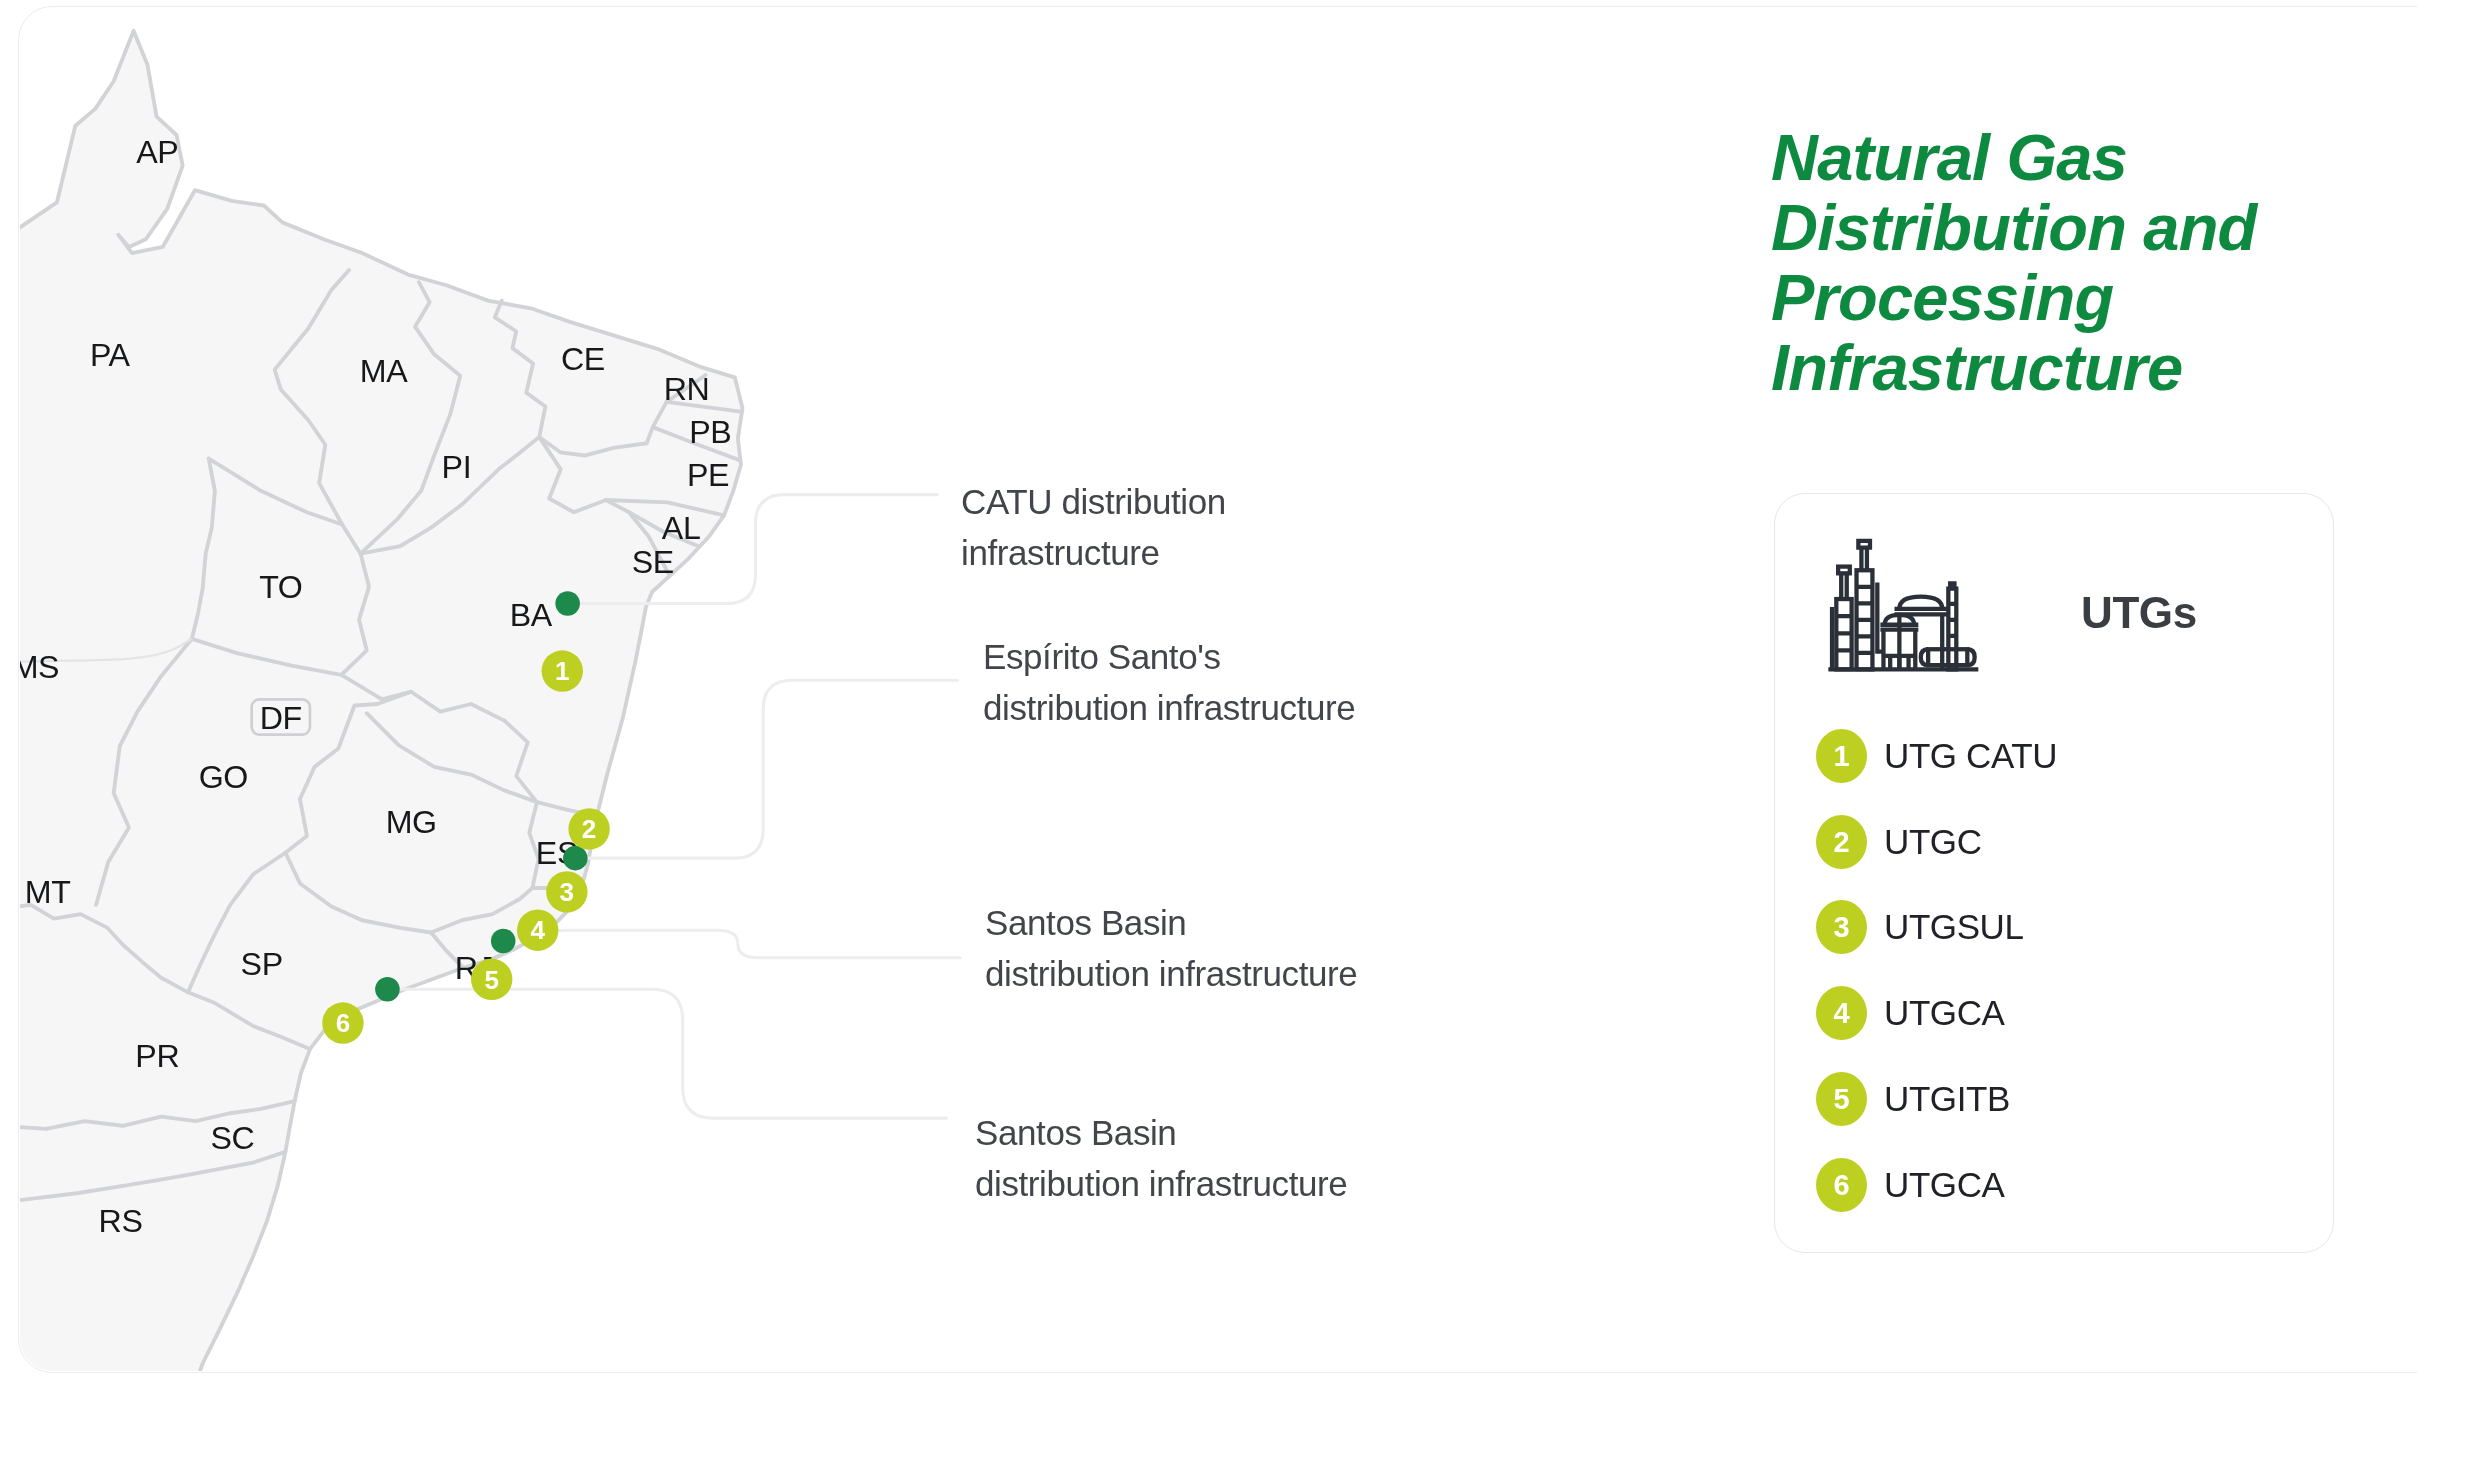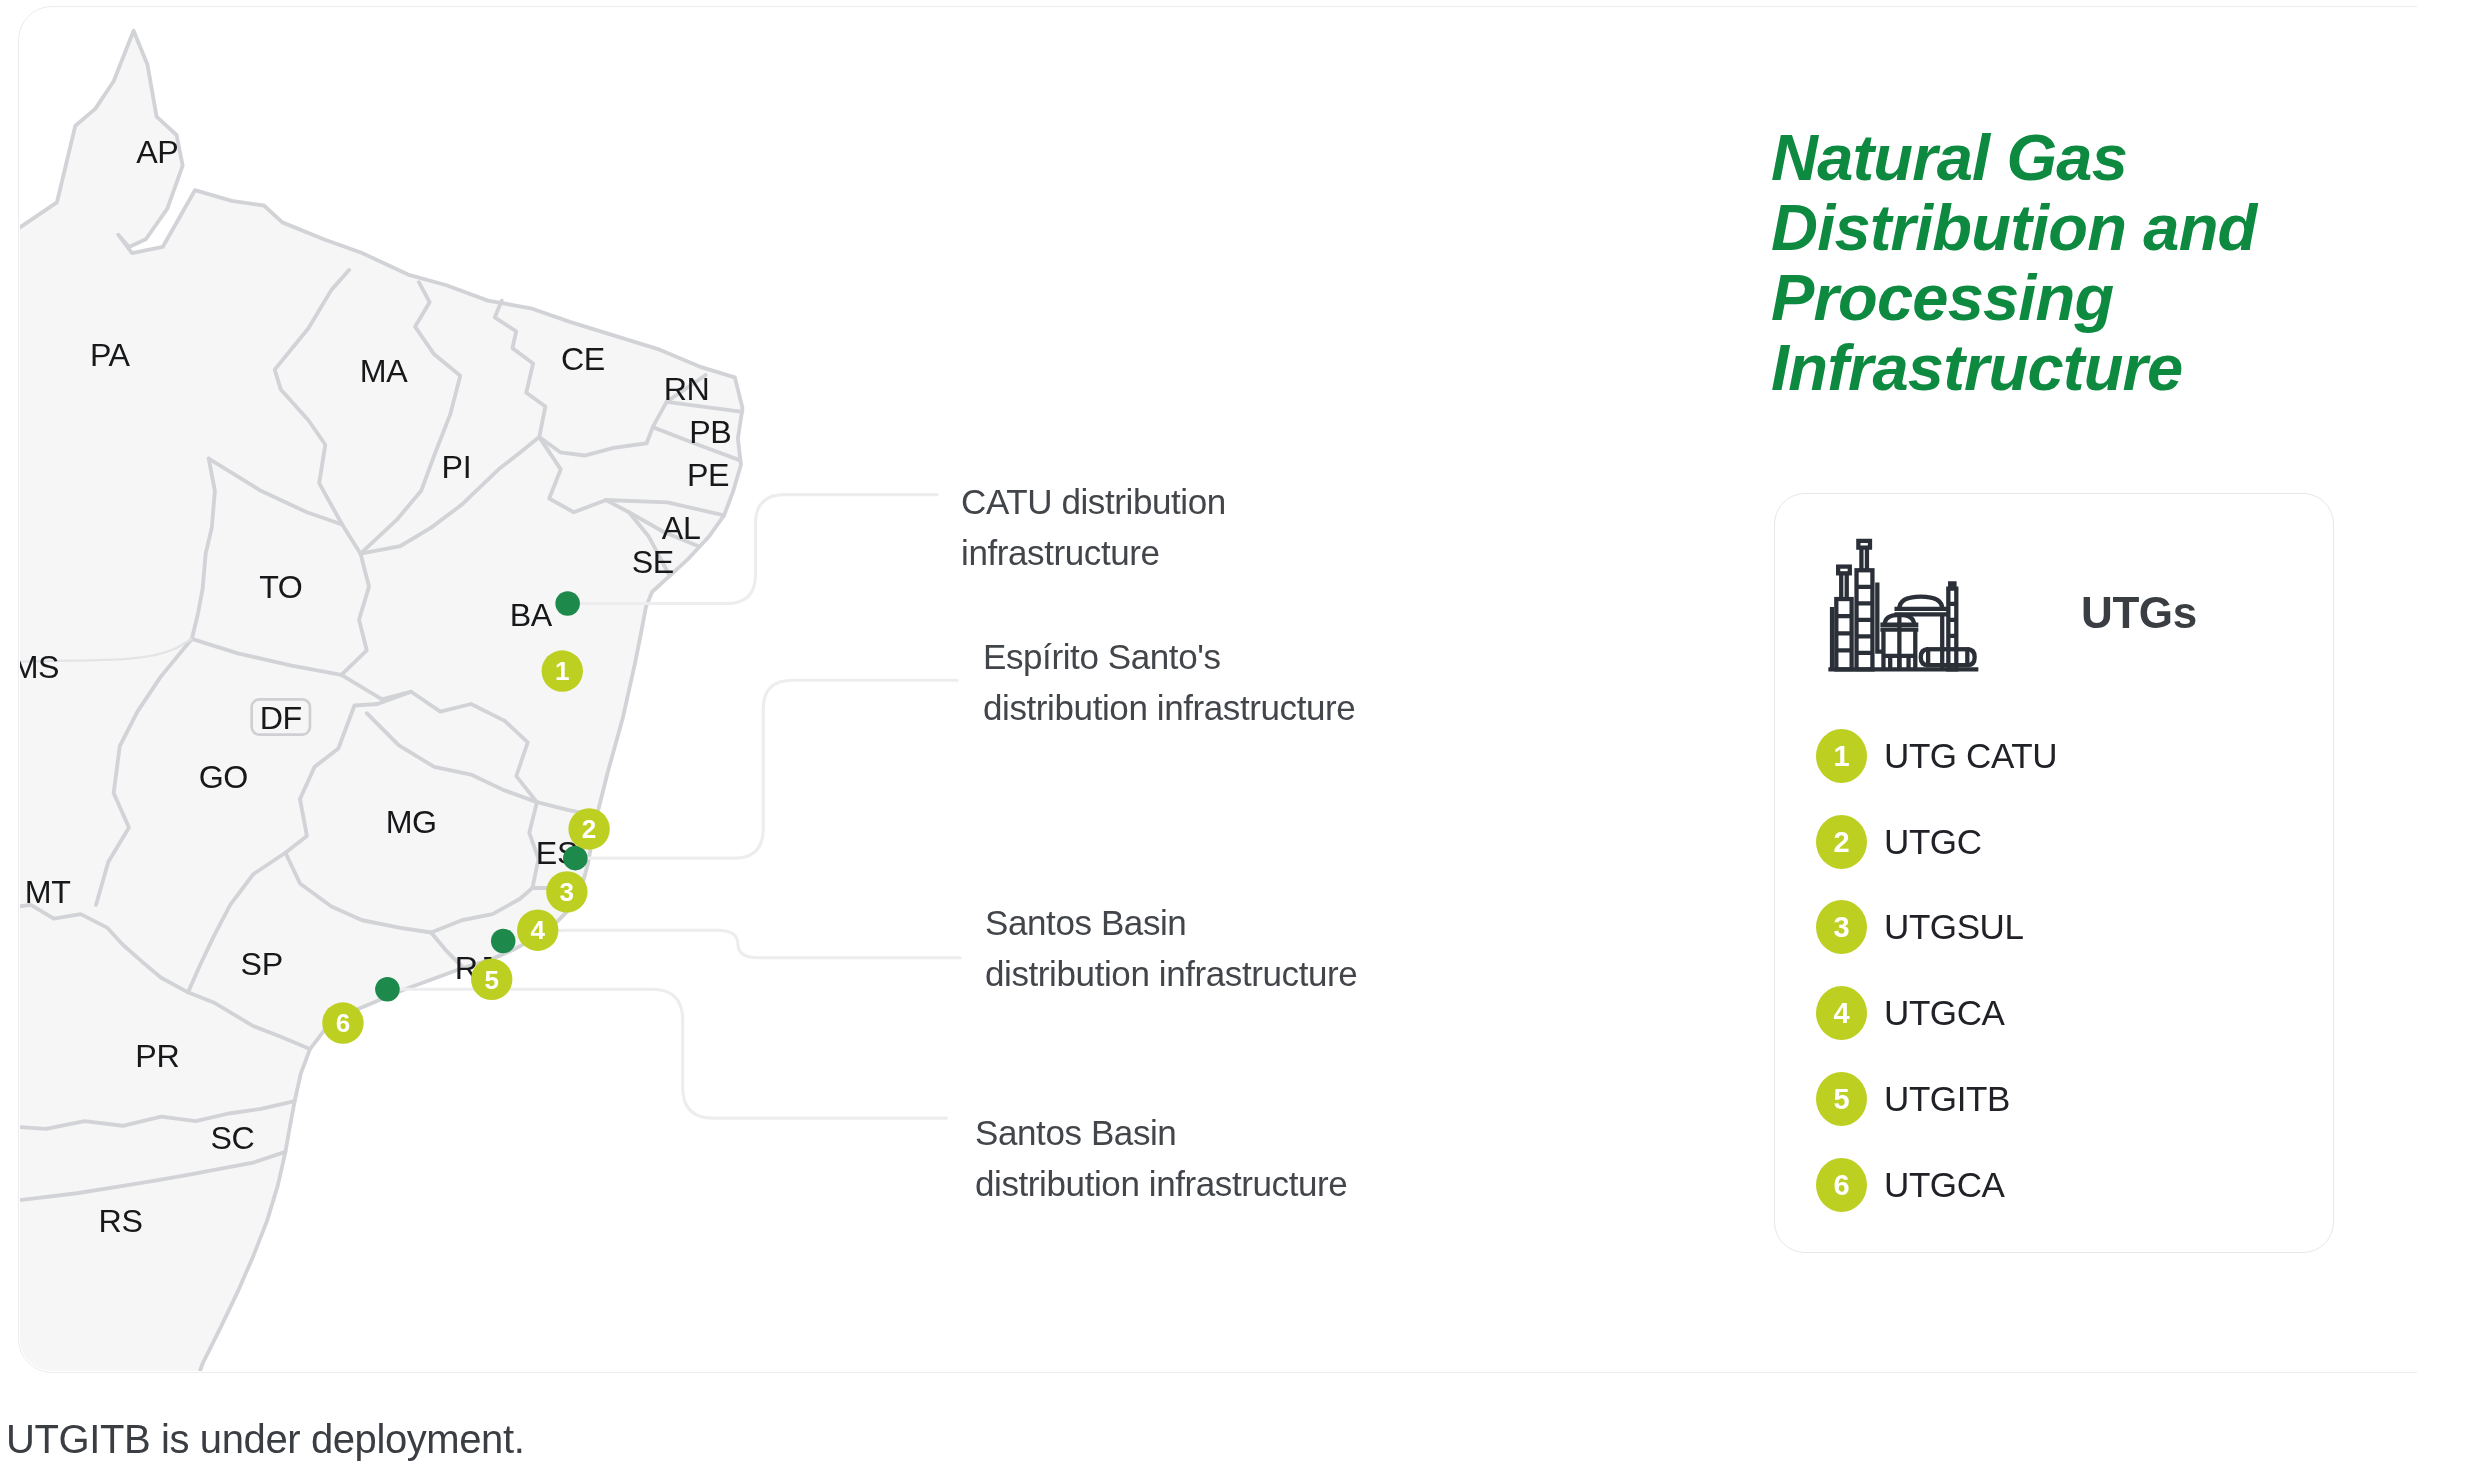--- a/index.html
+++ b/index.html
@@ -249,16 +249,15 @@
           <span class="legend-bullet" style="background: rgb(189, 208, 34);">5</span>
           <span class="legend-label">UTGITB</span>
         </div>
         <div class="legend-row" style="top: 664px;">
           <span class="legend-bullet" style="background: rgb(189, 208, 34);">6</span>
           <span class="legend-label">UTGCA</span>
         </div>
       </div>
   </div>
 
-  <div class="footnote">UTGITB is under deployment.</div>
 
 </div>
 
 
 </body></html>

